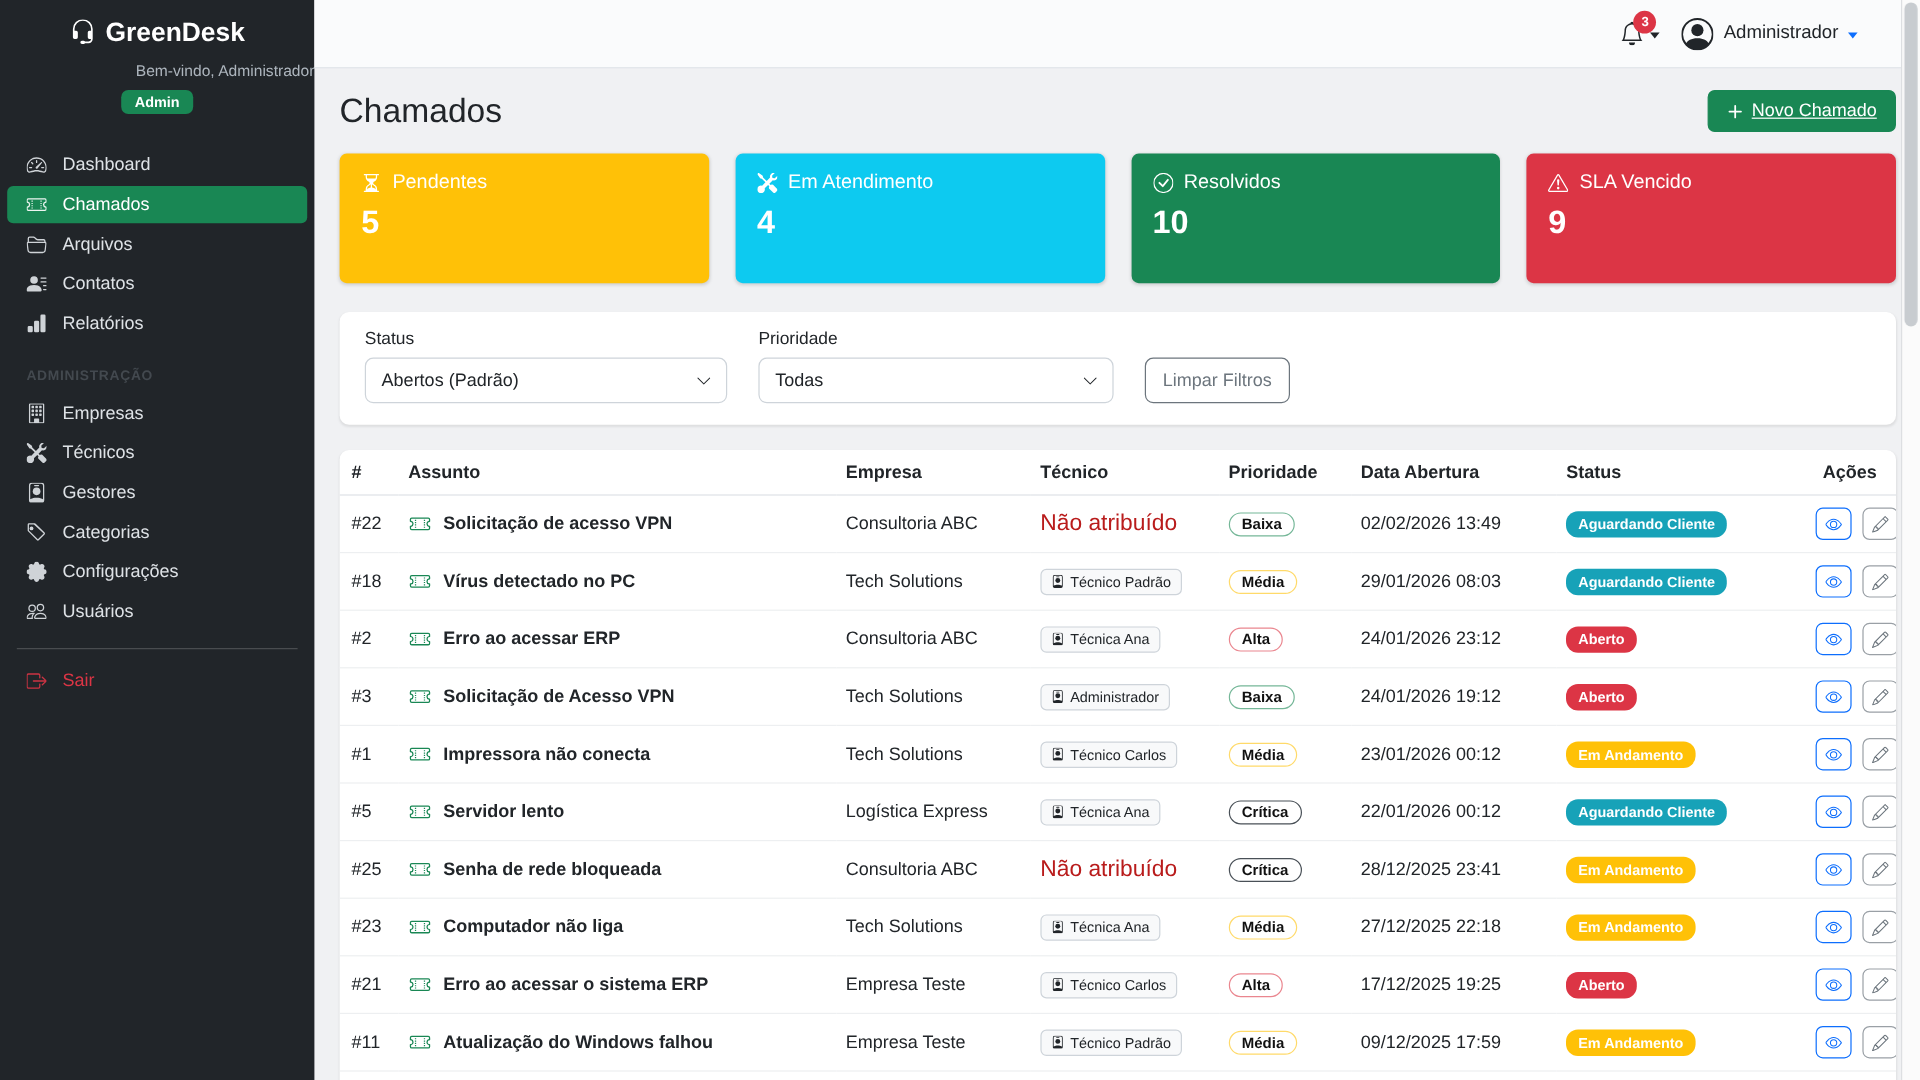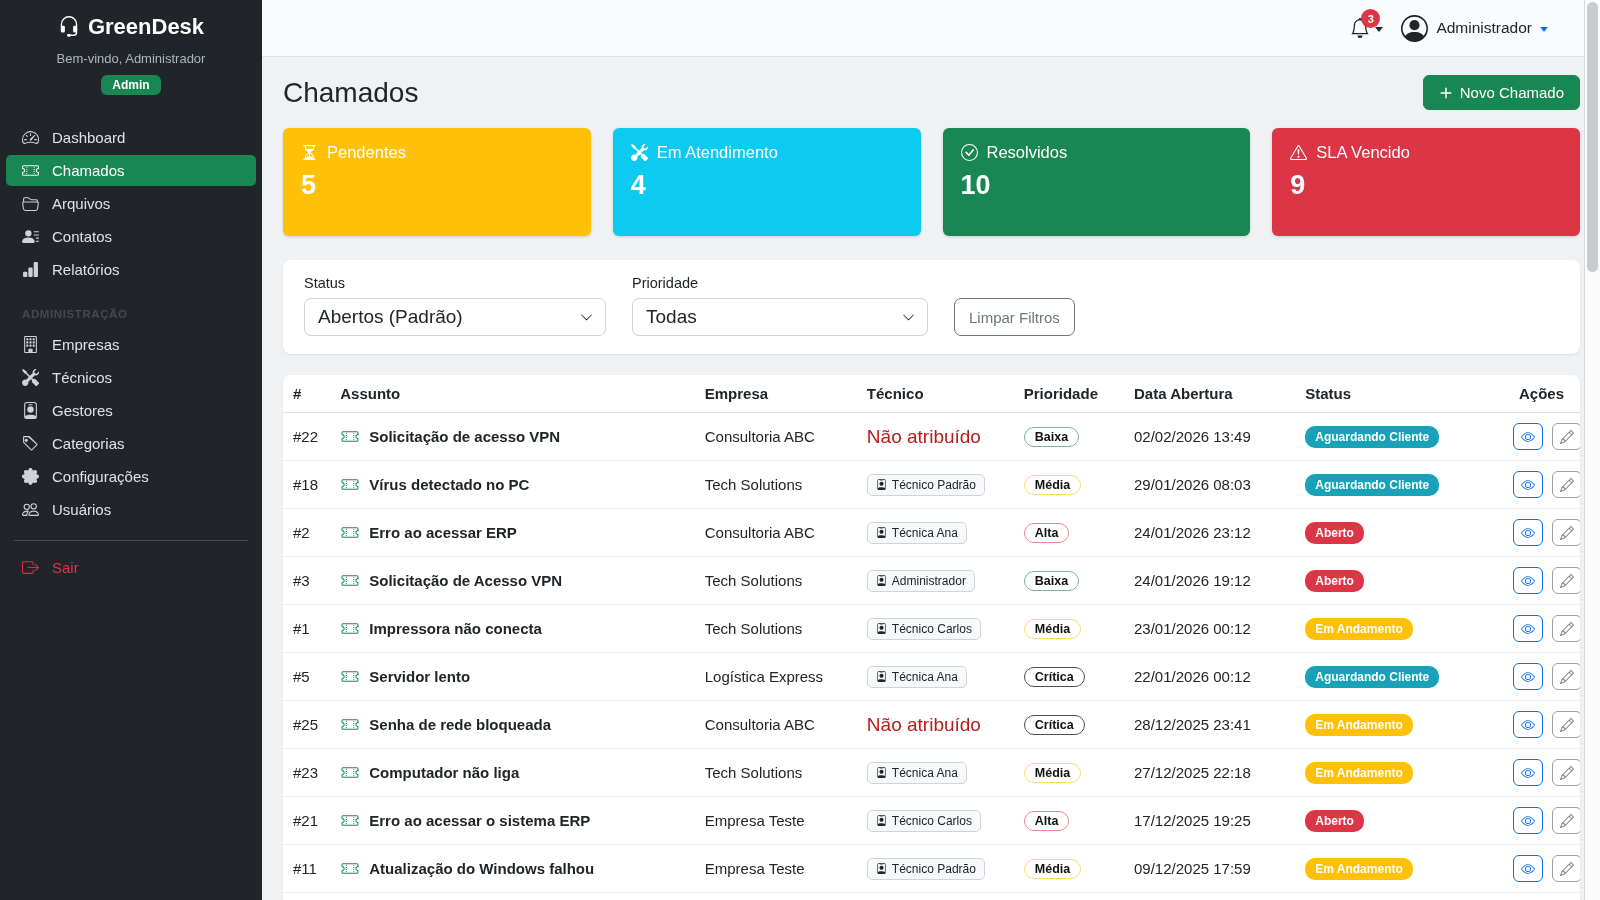--- a/index.html
+++ b/index.html
@@ -4,21 +4,21 @@
 <style>
   * { margin:0; padding:0; box-sizing:border-box; }
   html,body { width:1600px; height:900px; overflow:hidden; font-family:"Liberation Sans","DejaVu Sans",sans-serif; background:#f0f1f3; }
   .app { display:flex; width:100%; height:100%; }
 
   
   .sidebar { width:262px; min-width:262px; background:#212529; color:#e9ecef; display:flex; flex-direction:column; padding-top:14px; }
   .brand { display:flex; align-items:center; justify-content:center; gap:8px; color:#fff; }
   .brand svg { width:22px; height:22px; }
   .brand-name { font-size:22px; font-weight:bold; }
-  .welcome { text-align:center; color:#adb5bd; font-size:13px; margin-top:11px; }
+  .welcome { text-align:right; color:#adb5bd; font-size:13px; margin-top:11px; }
   .role-badge-wrap { text-align:center; margin-top:9px; }
   .role-badge { display:inline-block; background:#198754; color:#fff; font-size:12px; font-weight:bold; padding:3px 11px; border-radius:6px; }
   .nav { margin-top:26px; display:flex; flex-direction:column; }
   .nav-item { display:flex; align-items:center; gap:13px; padding:7px 16px; margin:1px 6px; border-radius:5px; color:#dee2e6; text-decoration:none; font-size:15px; cursor:pointer; }
   .nav-item svg { width:17px; height:17px; flex:0 0 auto; opacity:.92; }
   .nav-item.active { background:#198754; color:#fff; }
   .nav-section { margin:22px 0 6px 22px; font-size:11.5px; font-weight:bold; letter-spacing:.6px; color:#43494f; }
   .sidebar-divider { border-top:1px solid rgba(255,255,255,.18); margin:14px 14px 10px 14px; }
   .nav-item.logout { color:#dc3545; }
   .nav-item.logout svg { color:#dc3545; }
@@ -31,35 +31,35 @@
   .notif-badge { position:absolute; top:-9px; left:11px; background:#dc3545; color:#fff; min-width:19px; height:19px; border-radius:50%; font-size:11px; font-weight:bold; display:flex; align-items:center; justify-content:center; }
   .caret { width:0; height:0; border-left:4.5px solid transparent; border-right:4.5px solid transparent; border-top:5px solid #212529; margin-top:3px; }
   .user-wrap { display:flex; align-items:center; gap:8px; cursor:pointer; }
   .user-wrap svg { width:27px; height:27px; color:#212529; }
   .user-name { font-size:15.5px; color:#212529; }
   .caret.blue { border-top-color:#0d6efd; }
 
   .content { flex:1; padding:18px 20px 0 21px; overflow:hidden; }
   .page-head { display:flex; align-items:center; justify-content:space-between; margin-bottom:18px; }
   .page-title { font-size:28px; color:#212529; font-weight:normal; }
-  .btn-new { display:inline-flex; align-items:center; gap:7px; background:#198754; border:1px solid #198754; color:#fff; font-size:15px; padding:8px 15px; border-radius:6px; cursor:pointer; font-family:inherit; }
+  .btn-new { display:inline-flex; align-items:center; gap:7px; background:#198754; border:1px solid #198754; color:#fff; font-size:15px; padding:8px 15px; border-radius:6px; cursor:pointer; font-family:inherit;text-decoration:underline; }
   .btn-new svg { width:14px; height:14px; }
 
   
   .stats { display:grid; grid-template-columns:repeat(4,1fr); gap:22px; margin-bottom:24px; }
   .stat-card { border-radius:6px; color:#fff; padding:15px 18px; height:108px; box-shadow:0 1px 3px rgba(0,0,0,.15); }
   .stat-top { display:flex; align-items:center; gap:9px; font-size:16.5px; }
   .stat-top svg { width:17px; height:17px; }
   .stat-value { font-size:27px; font-weight:bold; margin-top:8px; }
 
   
   .filter-card { background:#fff; border-radius:8px; box-shadow:0 1px 2px rgba(0,0,0,.08); padding:15px 21px 18px; margin-bottom:21px; display:flex; align-items:flex-end; gap:26px; }
   .filter-group { display:flex; flex-direction:column; }
   .filter-label { font-size:14.5px; color:#212529; margin-bottom:7px; }
-  .select { position:relative; width:302px; height:38px; border:1px solid #ced4da; border-radius:7px; background:#fff; display:flex; align-items:center; padding:0 34px 0 13px; font-size:19px; color:#212529; cursor:pointer; }
+  .select { position:relative; width:302px; height:38px; border:1px solid #ced4da; border-radius:7px; background:#fff; display:flex; align-items:center; padding:0 34px 0 13px; font-size:15px; color:#212529; cursor:pointer; }
   .select.small { width:296px; }
   .select svg { position:absolute; right:12px; top:12px; width:13px; height:13px; color:#212529; }
   .btn-clear { height:38px; padding:0 14px; background:#fff; border:1px solid #6c757d; border-radius:7px; color:#6c757d; font-size:15px; cursor:pointer; font-family:inherit; }
 
   
   .table-card { background:#fff; border-radius:8px 8px 0 0; box-shadow:0 1px 2px rgba(0,0,0,.08); overflow:hidden; }
   table { width:100%; border-collapse:collapse; table-layout:fixed; }
   thead th { text-align:left; font-size:15px; color:#212529; padding:10px 8px; border-bottom:1px solid #dee2e6; }
   thead th:first-child { padding-left:10px; }
   thead th.th-right { text-align:right; padding-right:16px; }

